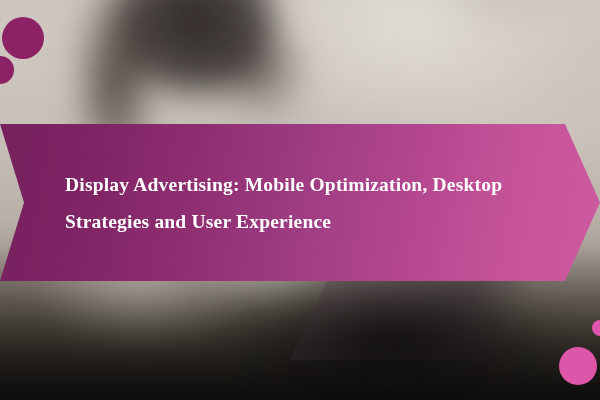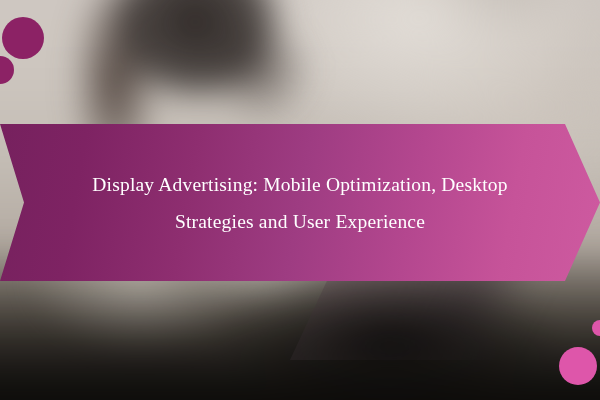--- a/index.html
+++ b/index.html
@@ -109,25 +109,25 @@
       24px 50%
     );
     display: flex;
     align-items: center;
     justify-content: center;
   }
 
   .banner-title {
     margin: 4px;
     width: 470px;
-    text-align: center;
+    text-align: left;
     color: #ffffff;
     font-family: "Liberation Serif", serif;
     font-size: 19.5px;
-    font-weight: 400;
+    font-weight: 700;
     line-height: 37px;
     letter-spacing: 0.2px;
   }
 </style>
 </head>
 <body>
 
 <div class="slide">
 
   <div class="photo">

